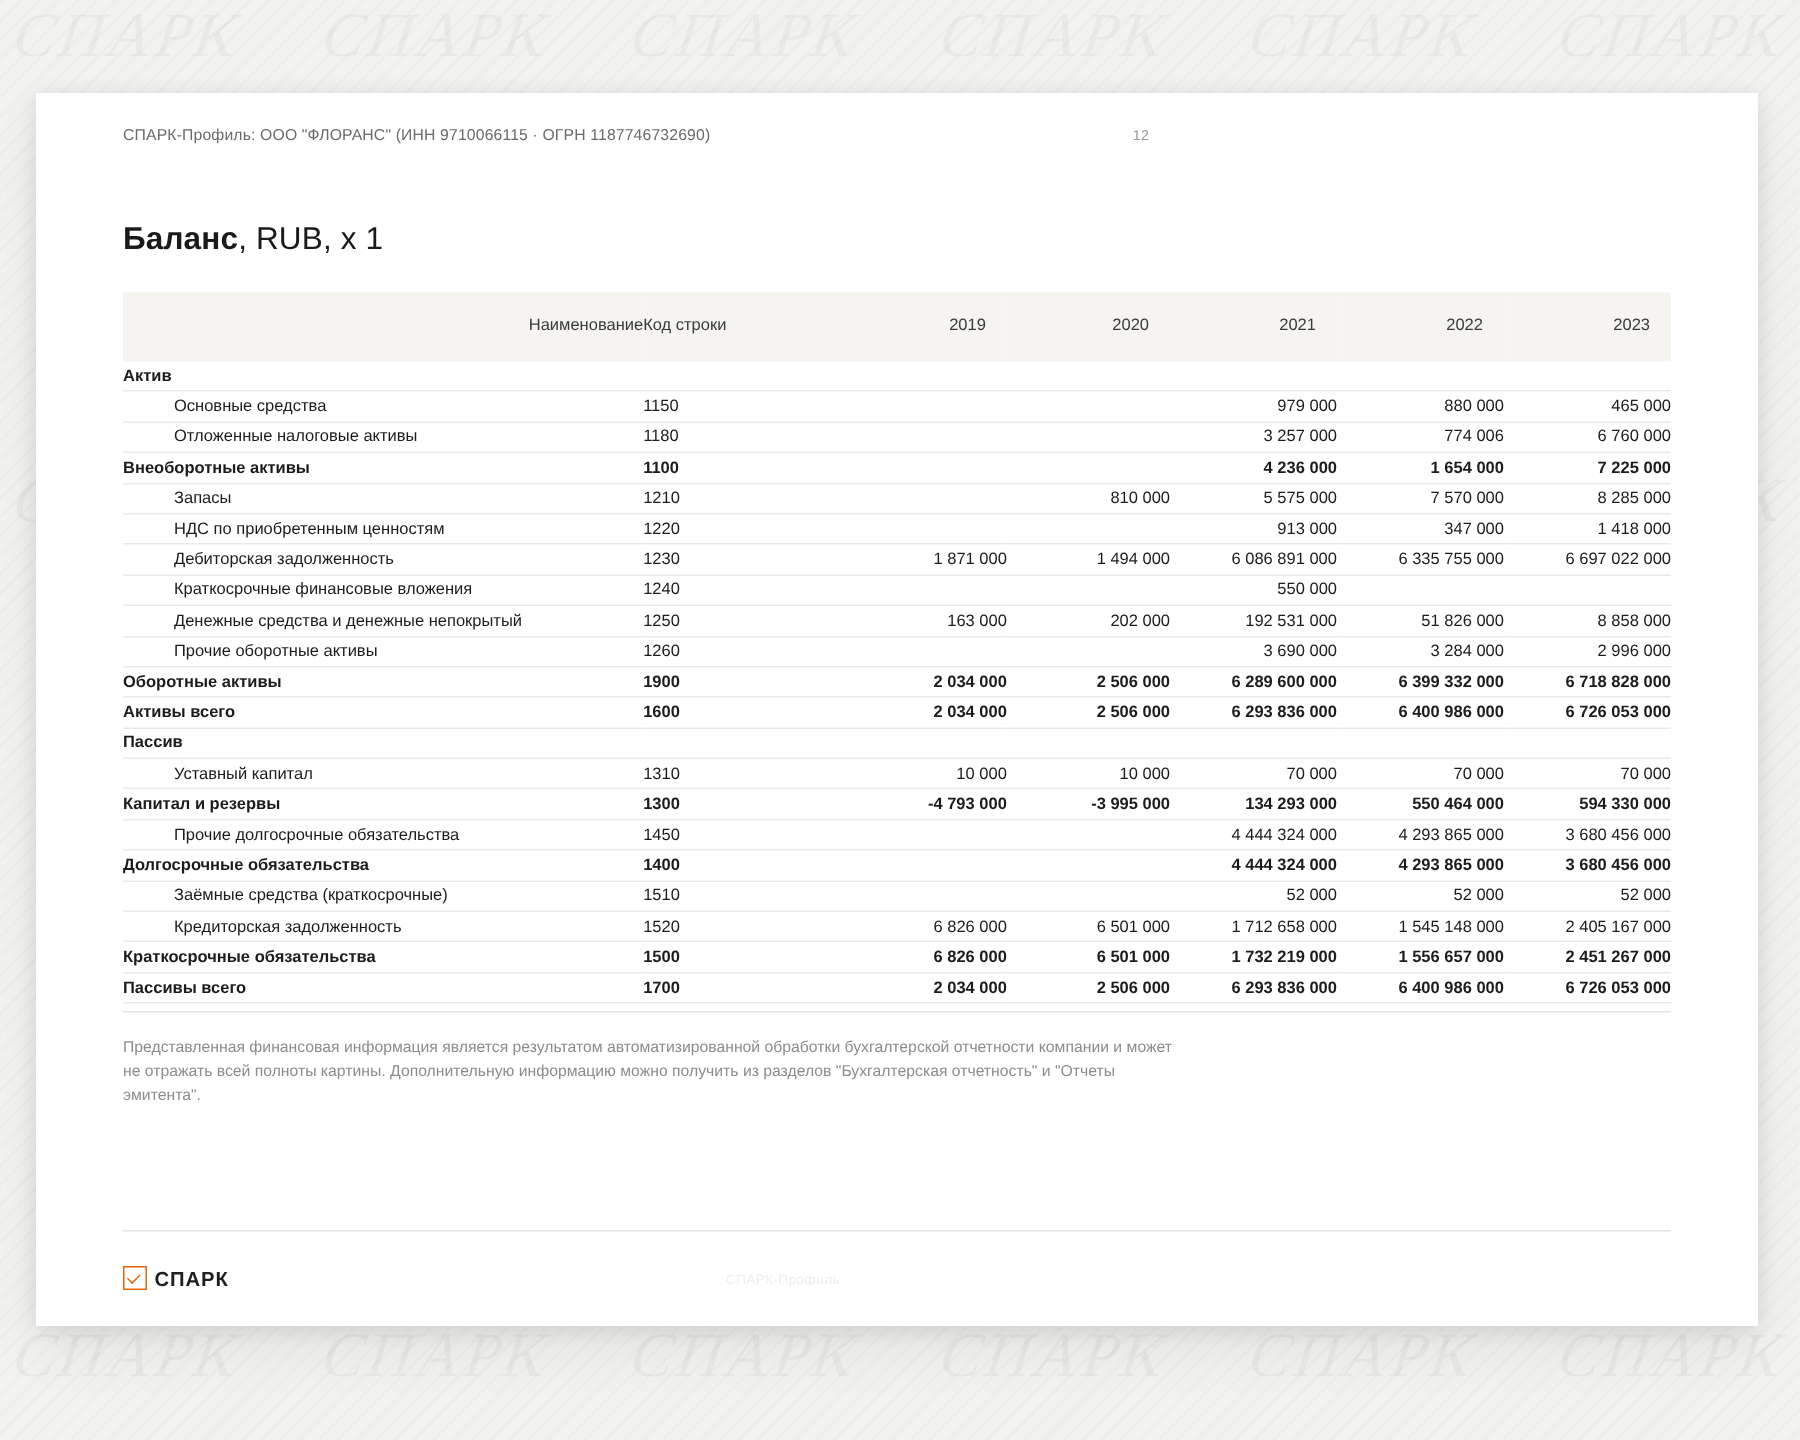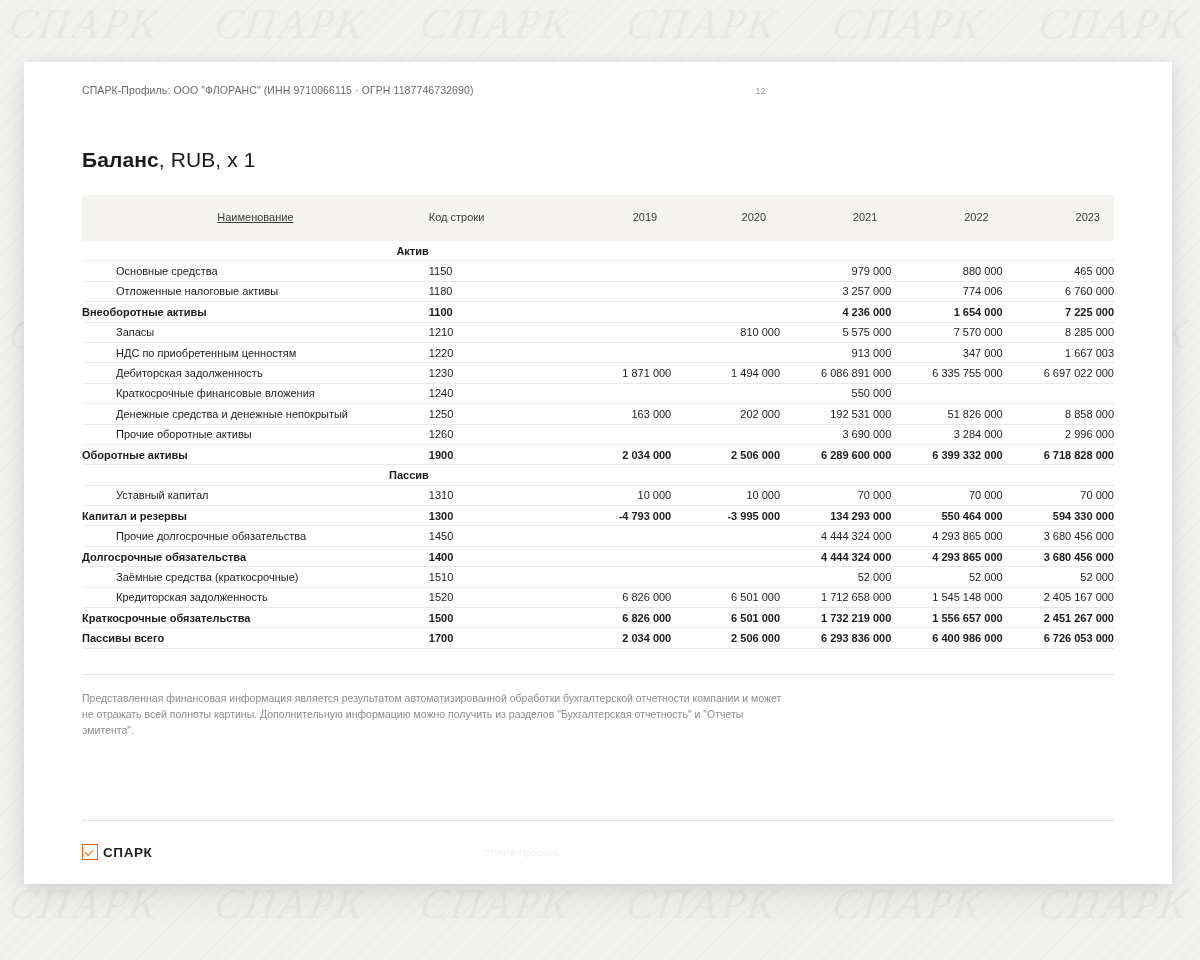--- a/index.html
+++ b/index.html
@@ -92,38 +92,38 @@
   }
   table.balance thead th {
     background: #f5f4f0;
     font-weight: normal;
     color: #3a3a3a;
     font-size: 11px;
     padding: 9px 0 11px 0;
     height: 26px;
     vertical-align: middle;
   }
-  th.c-name { text-align: center; padding-left: 20px; width: 360px; text-decoration: underline; }
+  th.c-name { text-align: right; padding-left: 20px; width: 360px; }
   th.c-code { text-align: left; width: 150px; }
   th.c-year { text-align: right; width: 104px; padding-right: 14px !important; }
 
   table.balance tbody td {
     border-bottom: 1px solid #e9e9e6;
     height: 19.4px;
     padding: 0;
     vertical-align: middle;
     white-space: nowrap;
   }
   td.c-name { text-align: left; padding-left: 20px; }
   td.c-name.indent { padding-left: 34px; }
   td.c-code { text-align: left; }
   td.c-val { text-align: right; padding-right: 14px; }
 
   tr.group td { font-weight: bold; }
-  tr.section td.c-name { font-weight: bold; text-align: right; }
+  tr.section td.c-name { font-weight: bold; }
   tr.section td { border-bottom: 1px solid #e9e9e6; }
   tr.total td { font-weight: bold; }
   tr.lastrow td { border-bottom: 2px solid #dcdcd8; }
 
   .footnote {
     position: absolute;
     left: 58px;
     top: 628px;
     width: 700px;
     font-size: 10.5px;
@@ -284,21 +284,21 @@
           <td class="c-val">7 570 000</td>
           <td class="c-val">8 285 000</td>
         </tr>
         <tr class="item">
           <td class="c-name indent">НДС по приобретенным ценностям</td>
           <td class="c-code">1220</td>
           <td class="c-val"></td>
           <td class="c-val"></td>
           <td class="c-val">913 000</td>
           <td class="c-val">347 000</td>
-          <td class="c-val">1 667 003</td>
+          <td class="c-val">1 418 000</td>
         </tr>
         <tr class="item">
           <td class="c-name indent">Дебиторская задолженность</td>
           <td class="c-code">1230</td>
           <td class="c-val">1 871 000</td>
           <td class="c-val">1 494 000</td>
           <td class="c-val">6 086 891 000</td>
           <td class="c-val">6 335 755 000</td>
           <td class="c-val">6 697 022 000</td>
         </tr>
@@ -331,20 +331,29 @@
         </tr>
         <tr class="group">
           <td class="c-name">Оборотные активы</td>
           <td class="c-code">1900</td>
           <td class="c-val">2 034 000</td>
           <td class="c-val">2 506 000</td>
           <td class="c-val">6 289 600 000</td>
           <td class="c-val">6 399 332 000</td>
           <td class="c-val">6 718 828 000</td>
         </tr>
+        <tr class="total">
+          <td class="c-name">Активы всего</td>
+          <td class="c-code">1600</td>
+          <td class="c-val">2 034 000</td>
+          <td class="c-val">2 506 000</td>
+          <td class="c-val">6 293 836 000</td>
+          <td class="c-val">6 400 986 000</td>
+          <td class="c-val">6 726 053 000</td>
+        </tr>
         <tr class="section">
           <td class="c-name">Пассив</td>
           <td class="c-code"></td>
           <td class="c-val"></td>
           <td class="c-val"></td>
           <td class="c-val"></td>
           <td class="c-val"></td>
           <td class="c-val"></td>
         </tr>
         <tr class="item">

